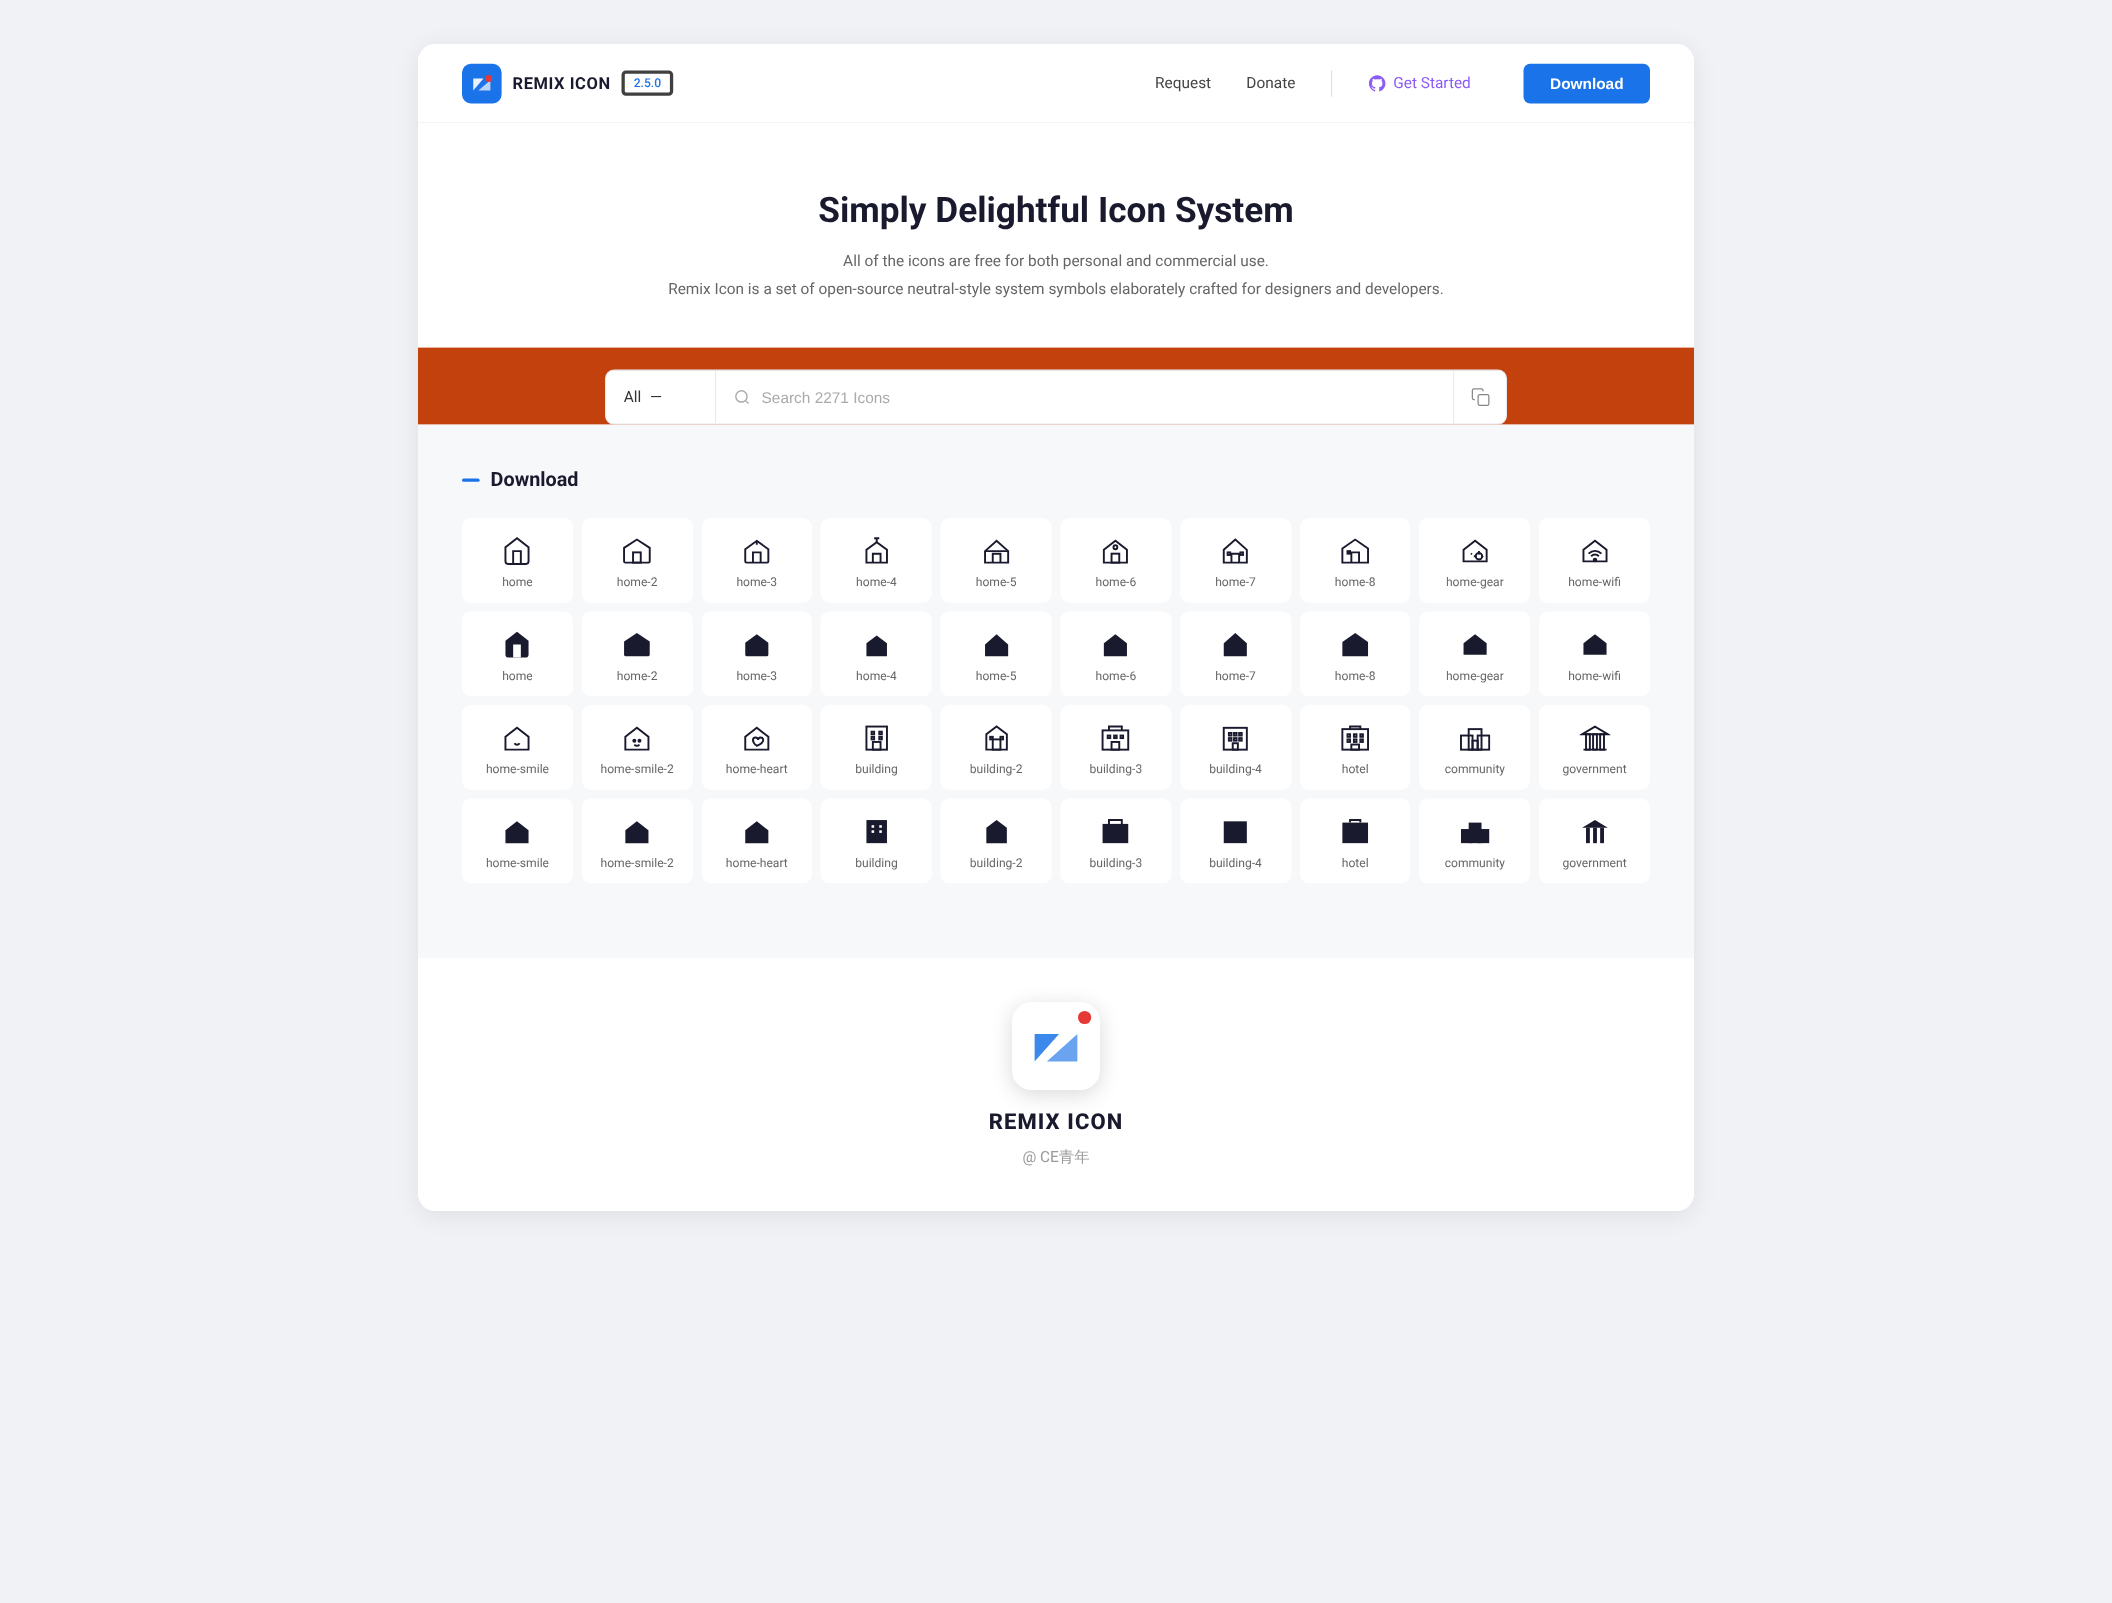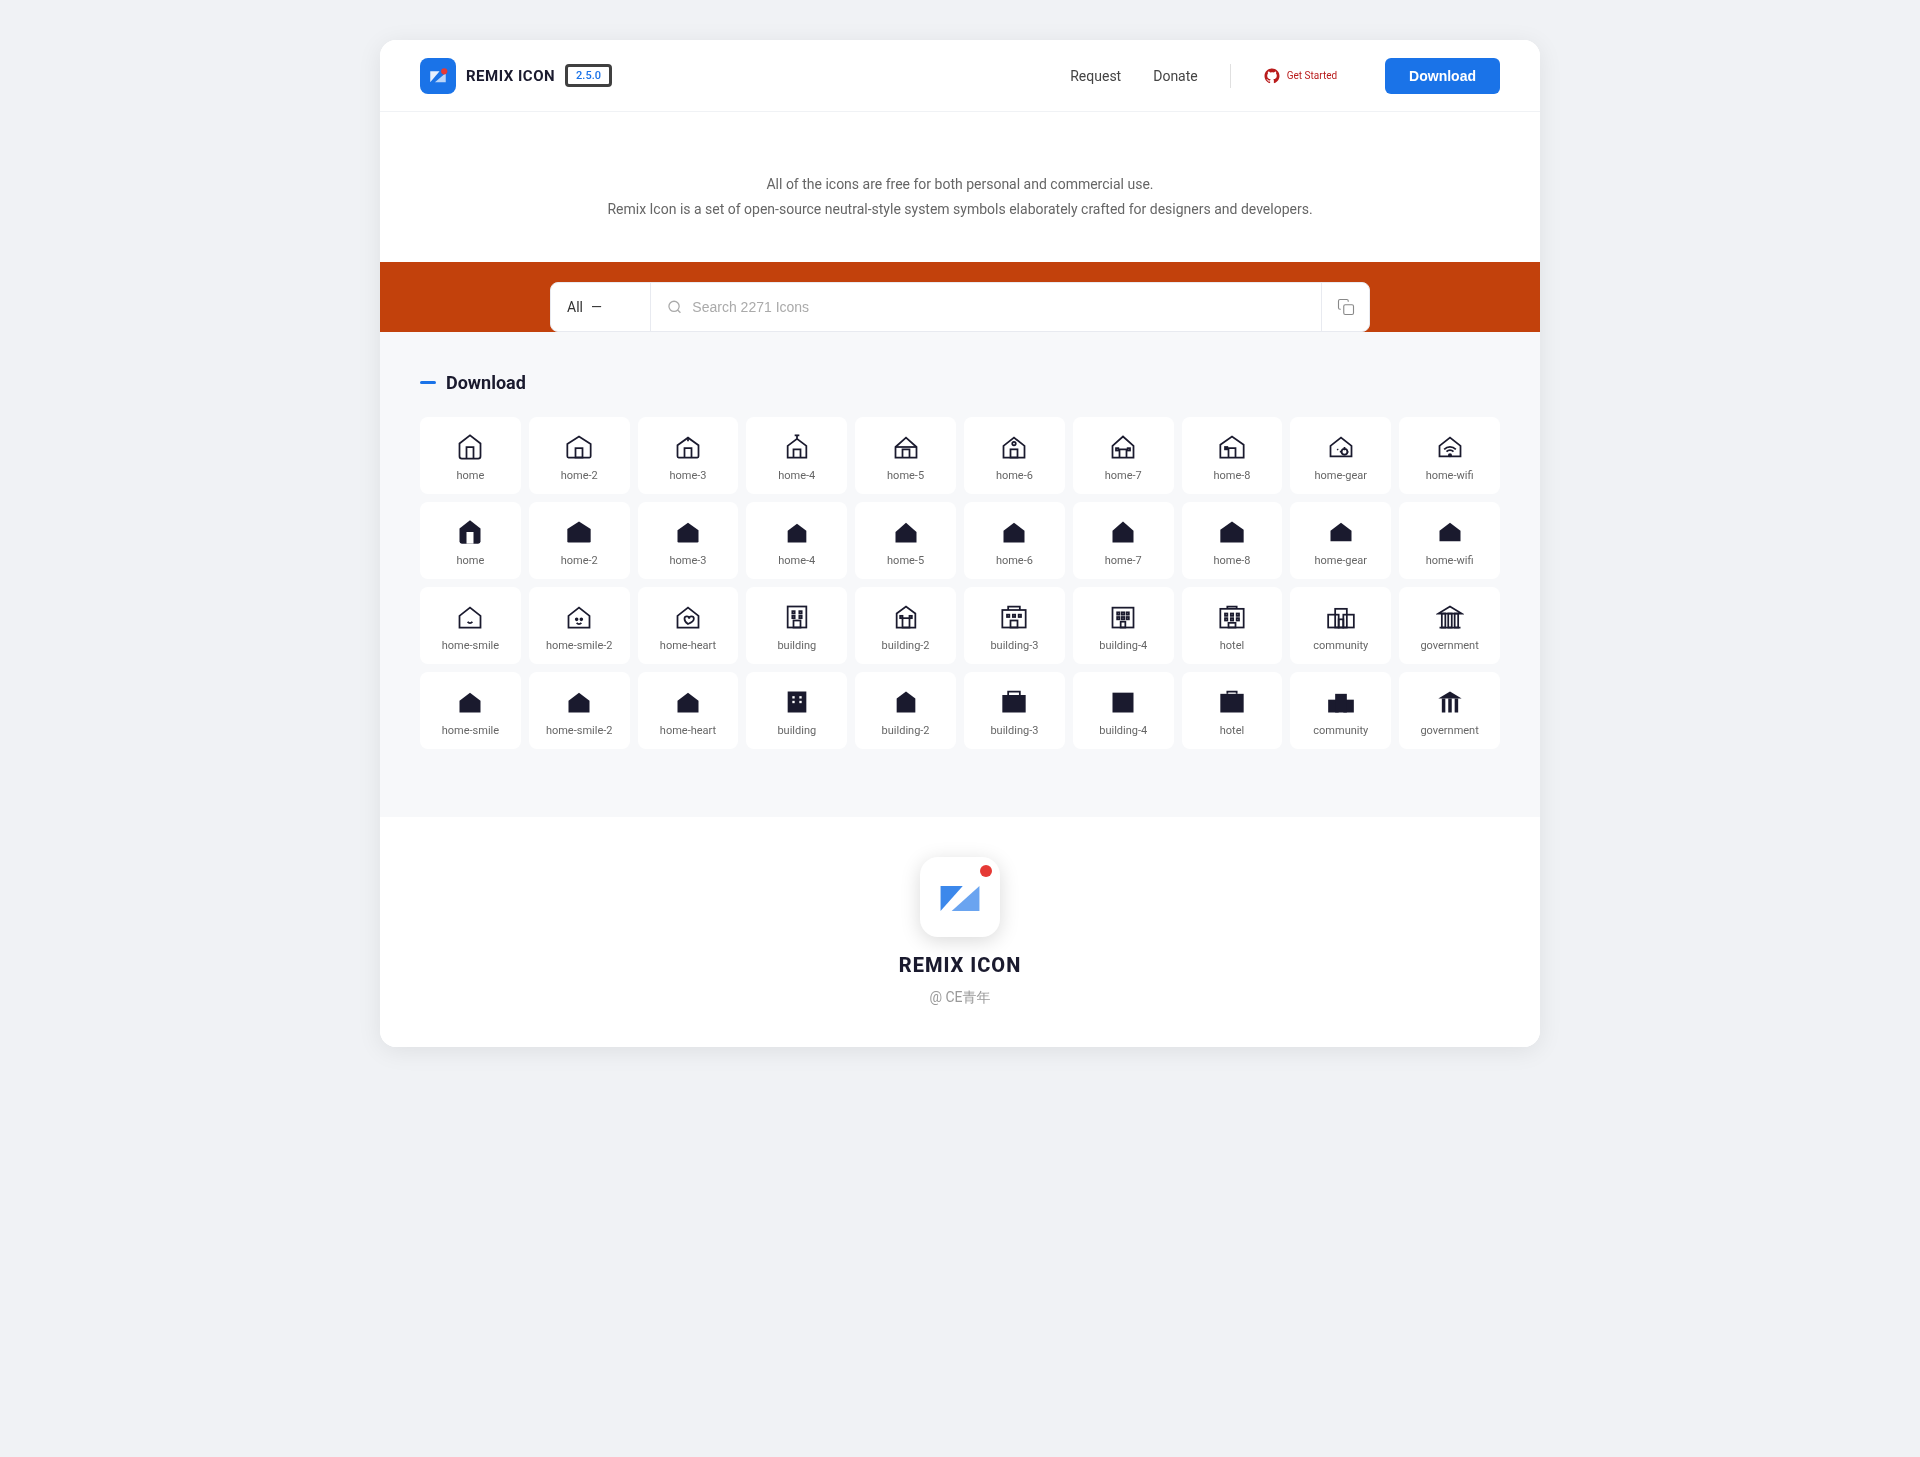--- a/index.html
+++ b/index.html
@@ -73,22 +73,22 @@
     }
     .nav-divider {
       width: 1px;
       height: 24px;
       background: #e0e0e0;
     }
     .nav-github {
       display: flex;
       align-items: center;
       gap: 6px;
-      font-size: 10px;
-      color: #b91c1c;
+      font-size: 14px;
+      color: #8b5cf6;
       cursor: pointer;
       text-decoration: none;
     }
     .btn-download {
       background: #1a73e8;
       color: #fff;
       border: none;
       padding: 10px 24px;
       border-radius: 6px;
       font-size: 14px;
@@ -298,20 +298,21 @@
           <svg width="18" height="18" viewBox="0 0 24 24" fill="currentColor">
             <path d="M12 2C6.477 2 2 6.477 2 12c0 4.418 2.865 8.166 6.839 9.489.5.092.682-.217.682-.482 0-.237-.008-.866-.013-1.7-2.782.603-3.369-1.342-3.369-1.342-.454-1.155-1.11-1.463-1.11-1.463-.908-.62.069-.608.069-.608 1.003.07 1.531 1.03 1.531 1.03.892 1.529 2.341 1.087 2.91.832.092-.647.35-1.088.636-1.338-2.22-.253-4.555-1.11-4.555-4.943 0-1.091.39-1.984 1.029-2.683-.103-.253-.446-1.27.098-2.647 0 0 .84-.269 2.75 1.025A9.578 9.578 0 0112 6.836c.85.004 1.705.114 2.504.336 1.909-1.294 2.747-1.025 2.747-1.025.546 1.377.202 2.394.1 2.647.64.699 1.028 1.592 1.028 2.683 0 3.842-2.339 4.687-4.566 4.935.359.309.678.919.678 1.852 0 1.336-.012 2.415-.012 2.743 0 .267.18.578.688.48C19.138 20.163 22 16.418 22 12c0-5.523-4.477-10-10-10z"></path>
           </svg>
           <span>Get Started</span>
         </a>
         <button class="btn-download">Download</button>
       </div>
     </nav>
 
     <div class="hero">
+      <h1 class="hero-title">Simply Delightful Icon System</h1>
       <p class="hero-subtitle">All of the icons are free for both personal and commercial use.</p>
       <p class="hero-subtitle">Remix Icon is a set of open-source neutral-style system symbols elaborately crafted for designers and developers.</p>
     </div>
 
     <div class="search-bar-wrapper">
       <div class="search-bar">
         <div class="search-filter">
           <span>All</span>
           <span>—</span>
         </div>

